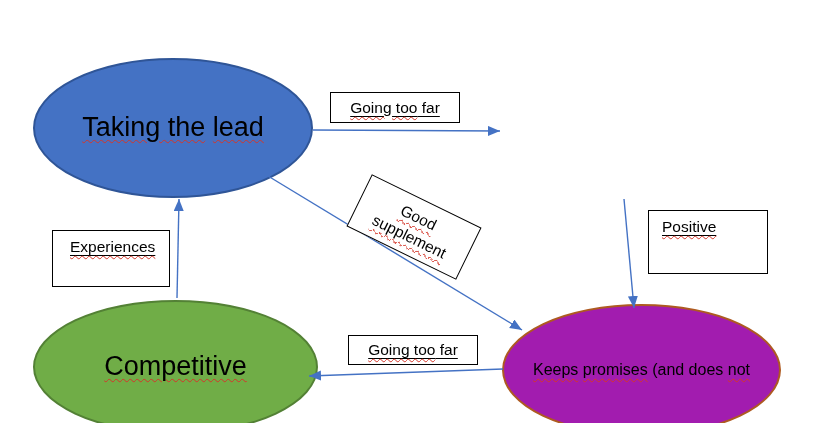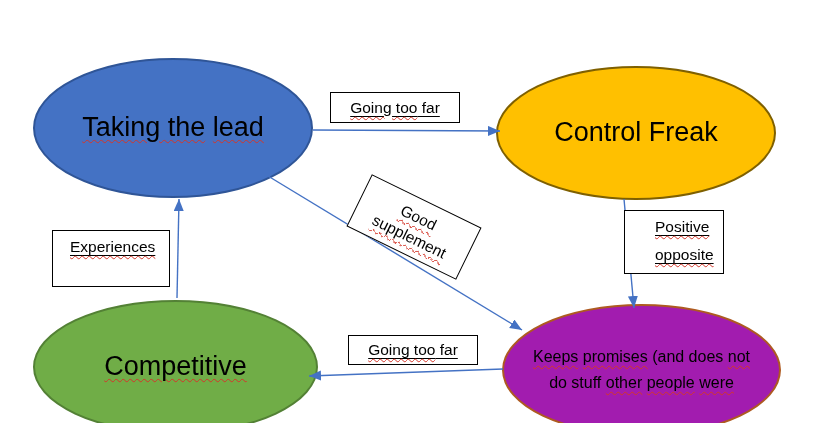--- a/index.html
+++ b/index.html
@@ -21,21 +21,21 @@
   .svg-layer { position:absolute; left:0; top:0; z-index:5; pointer-events:none; }
   .label-box {
     position:absolute; background:#ffffff; border:1.5px solid #000;
     box-sizing:border-box; z-index:10; font-size:15.5px;
   }
   .box-center { display:flex; align-items:center; justify-content:center; text-align:center; }
   .gtf-top { left:330px; top:57px;  width:130px; height:31px; }
   .gtf-bot { left:348px; top:300px; width:130px; height:30px; }
   .good-box { left:353px; top:163px; width:122px; height:58px; transform:rotate(26deg); line-height:21px; }
   .exp-box { left:52px;  top:195px; width:118px; height:57px; padding:3px 0 12px 17px; line-height:26px; }
-  .pos-box { left:624px; top:175px; width:100px;  height:64px; padding:2px 0 0 30px; line-height:28px; }
+  .pos-box { left:648px; top:175px; width:120px;  height:64px; padding:2px 0 0 13px; line-height:28px; }
   .wavy {
     text-decoration-line:underline; text-decoration-style:wavy;
     text-decoration-color:#d3362a; text-decoration-thickness:1px;
     text-underline-offset:3px;
   }
   .u {
     text-decoration-line:underline; text-decoration-style:solid;
     text-decoration-color:#000; text-decoration-thickness:1px;
     text-underline-offset:3px;
     text-decoration:underline;
@@ -43,32 +43,28 @@
 </style>
 </head>
 <body>
 
 <div class="canvas">
 
   <div class="ellipse blue">
     <span class="node-label-big"><span class="wavy">Taking the</span><span> </span><span class="wavy">lead</span></span>
   </div>
 
-  <div class="ellipse gold">
-    <span class="node-label-big">Control Freak</span>
-  </div>
 
   <div class="ellipse green">
     <span class="node-label-big wavy">Competitive</span>
   </div>
 
   <div class="ellipse orange">
     <div class="node-label-small">
       <div><span class="wavy">Keeps</span><span> </span><span class="wavy">promises</span><span> (and does </span><span class="wavy">not</span></div>
-      <div><span>do stuff </span><span class="wavy">other</span><span> </span><span class="wavy">people</span><span> </span><span class="wavy">were</span></div>
     </div>
   </div>
 
   <svg class="svg-layer" width="828" height="423" viewBox="0 0 828 423">
     <defs>
       <marker id="ah" markerUnits="userSpaceOnUse" markerWidth="14" markerHeight="12" refX="12" refY="5" orient="auto">
         <path d="M0,0 L12,5 L0,10 Z" fill="#4472C4"></path>
       </marker>
     </defs>
     <line x1="313" y1="95" x2="500" y2="96" stroke="#4472C4" stroke-width="1.4" marker-end="url(#ah)"></line>
@@ -88,20 +84,19 @@
       <div class="wavy">supplement</div>
     </span>
   </div>
 
   <div class="label-box exp-box">
     <div><span class="u wavy2"><span class="wavy">Experiences</span></span></div>
   </div>
 
   <div class="label-box pos-box">
     <div><span class="u"><span class="wavy">Positive</span></span></div>
-    <div><span class="u"><span class="wavy">opposite</span></span></div>
   </div>
 
   <div class="label-box gtf-bot box-center">
     <span class="u"><span class="wavy">Going too</span><span> far</span></span>
   </div>
 
 </div>
 
 </body></html>

